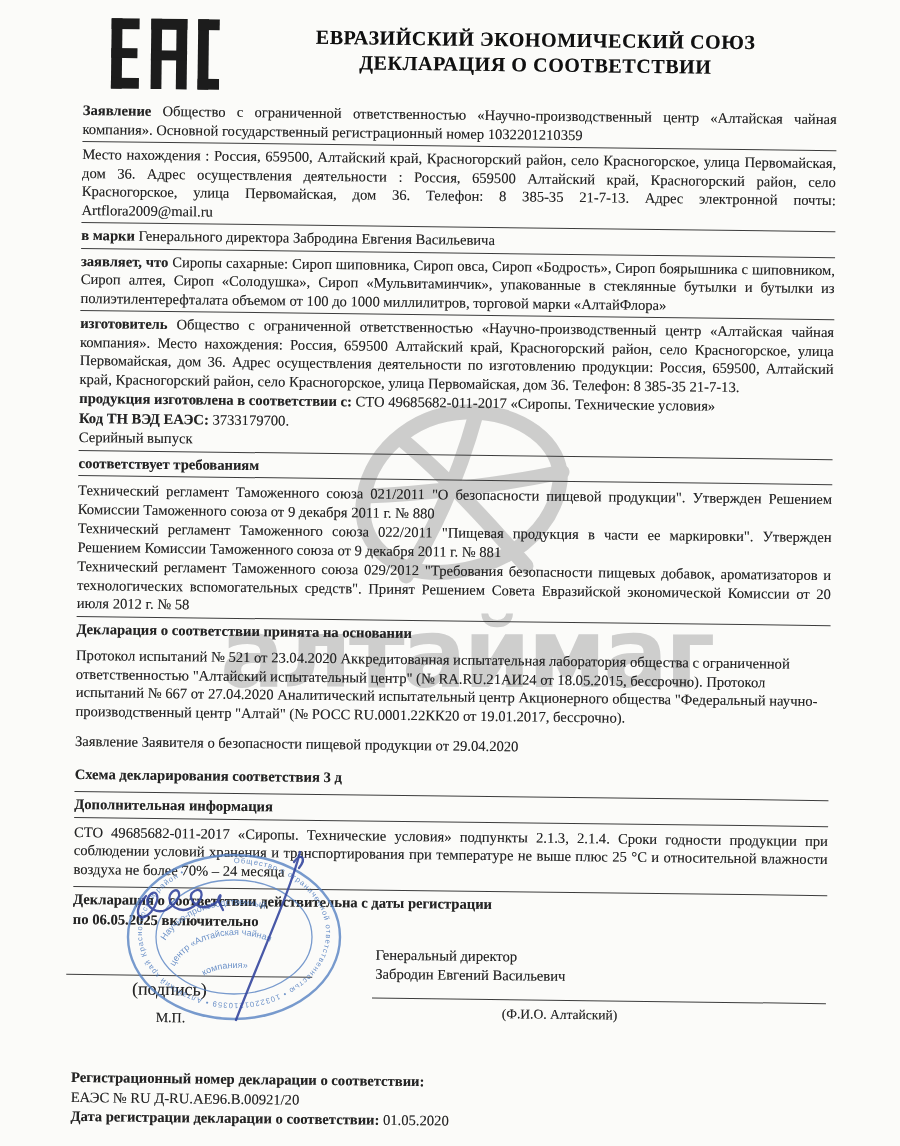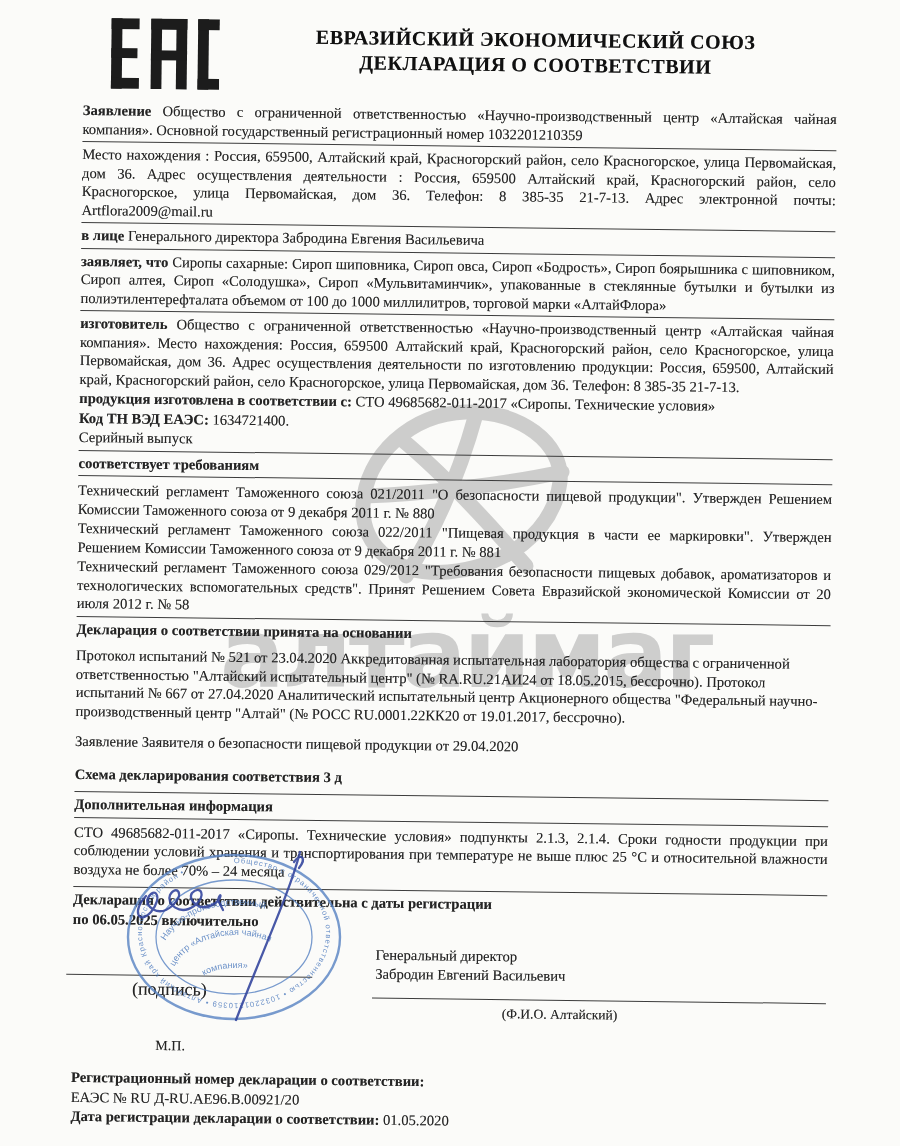--- a/index.html
+++ b/index.html
@@ -23,21 +23,21 @@
   .p{margin:1px 0;text-align:justify;}
   .pl{margin:1px 0;text-align:left;}
   .lead{font-weight:bold;}
   .hd{font-weight:bold;margin:1px 0;}
   .rule{border:0;border-top:1.5px solid #3c3c3c;margin:3px 0 3px 0;height:0;}
   .mt8{margin-top:8px;} .mt12{margin-top:12px;} .mt14{margin-top:14px;} .mt5{margin-top:5px;}
   
   .sigrow{position:relative;height:118px;margin-top:6px;}
   .sig-line-left{position:absolute;left:-6px;top:40px;width:246px;border-top:1.5px solid #3c3c3c;}
   .sig-caption{position:absolute;left:60px;top:45px;font-size:18px;}
-  .sig-mp{position:absolute;left:84px;top:74px;font-size:14px;margin-top:28px;}
+  .sig-mp{position:absolute;left:84px;top:74px;font-size:14px;}
   .sig-pos{position:absolute;left:303px;top:8px;}
   .sig-name{position:absolute;left:303px;top:27px;}
   .sig-line-right{position:absolute;left:300px;right:0;top:60px;border-top:1.5px solid #3c3c3c;}
   .sig-name-caption{position:absolute;left:430px;top:66px;font-size:13.5px;}
   .regblock{margin-top:16px;}
   
   .wm{position:absolute;z-index:0;pointer-events:none;
       font-family:"DejaVu Sans","Liberation Sans",sans-serif;color:#c3c3c3;}
   .wm-leaf{left:348px;top:400px;}
   .wm-brand{left:220px;top:598px;font-size:96px;font-weight:bold;letter-spacing:-3px;opacity:.8;}
@@ -85,29 +85,29 @@
         <div>ДЕКЛАРАЦИЯ О СООТВЕТСТВИИ</div>
       </div>
     </div>
 
     <p class="p"><span class="lead">Заявление</span> <span>Общество с ограниченной ответственностью «Научно-производственный центр «Алтайская чайная компания». Основной государственный регистрационный номер 1032201210359</span></p>
     <div class="rule"></div>
 
     <p class="p">Место нахождения : Россия, 659500, Алтайский край, Красногорский район, село Красногорское, улица Первомайская, дом 36. Адрес осуществления деятельности : Россия, 659500 Алтайский край, Красногорский район, село Красногорское, улица Первомайская, дом 36. Телефон:  8 385-35 21-7-13.  Адрес электронной почты: Artflora2009@mail.ru</p>
     <div class="rule"></div>
 
-    <p class="pl"><span class="lead">в лице</span> <span>Генерального директора Забродина Евгения Васильевича</span></p>
+    <p class="pl"><span class="lead">в марки</span> <span>Генерального директора Забродина Евгения Васильевича</span></p>
     <div class="rule"></div>
 
     <p class="p"><span class="lead">заявляет, что</span> <span>Сиропы сахарные: Сироп шиповника, Сироп овса, Сироп «Бодрость», Сироп боярышника с шиповником, Сироп алтея, Сироп «Солодушка», Сироп «Мульвитаминчик», упакованные в стеклянные бутылки и бутылки из полиэтилентерефталата объемом от 100 до 1000 миллилитров, торговой марки «АлтайФлора»</span></p>
     <div class="rule"></div>
 
     <p class="p"><span class="lead">изготовитель</span> <span>Общество с ограниченной ответственностью «Научно-производственный центр «Алтайская чайная компания». Место нахождения: Россия, 659500 Алтайский край, Красногорский район, село Красногорское, улица Первомайская, дом 36. Адрес осуществления деятельности по изготовлению продукции: Россия, 659500, Алтайский край, Красногорский район, село Красногорское, улица Первомайская, дом 36. Телефон:  8 385-35 21-7-13.</span></p>
     <p class="pl"><span class="lead">продукция изготовлена в соответствии с:</span> <span>СТО 49685682-011-2017 «Сиропы. Технические условия»</span></p>
-    <p class="pl"><span class="lead">Код ТН ВЭД ЕАЭС:</span> <span>1634721400.</span></p>
+    <p class="pl"><span class="lead">Код ТН ВЭД ЕАЭС:</span> <span>3733179700.</span></p>
     <p class="pl">Серийный выпуск</p>
     <div class="rule"></div>
 
     <p class="hd">соответствует требованиям</p>
     <div class="rule"></div>
 
     <p class="p mt5">Технический регламент Таможенного союза 021/2011 "О безопасности пищевой продукции". Утвержден Решением Комиссии Таможенного союза от 9 декабря 2011 г. № 880</p>
     <p class="p">Технический регламент Таможенного союза 022/2011 "Пищевая продукция в части ее маркировки". Утвержден Решением Комиссии Таможенного союза от 9 декабря 2011 г. № 881</p>
     <p class="p">Технический регламент Таможенного союза 029/2012 "Требования безопасности пищевых добавок, ароматизаторов и технологических вспомогательных средств". Принят Решением Совета Евразийской экономической Комиссии от 20 июля 2012 г. № 58</p>
     <div class="rule"></div>

